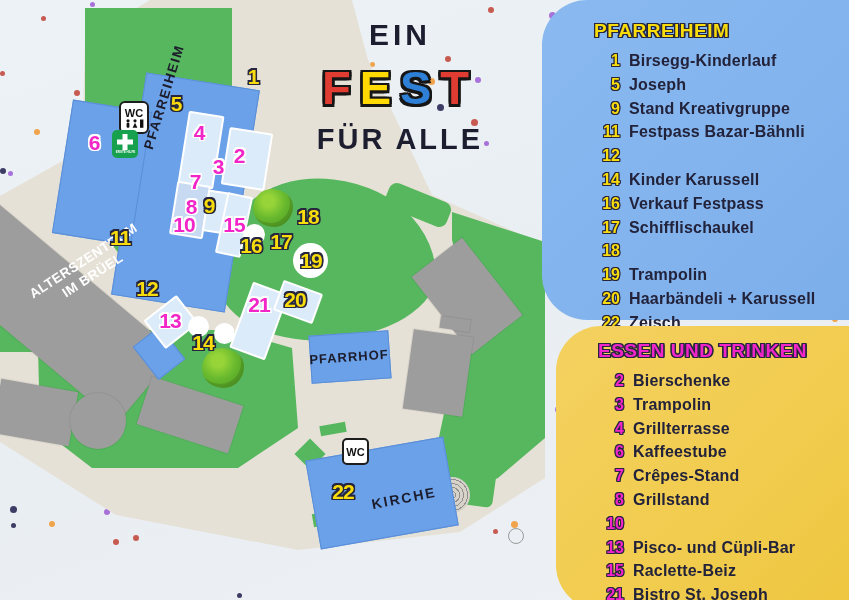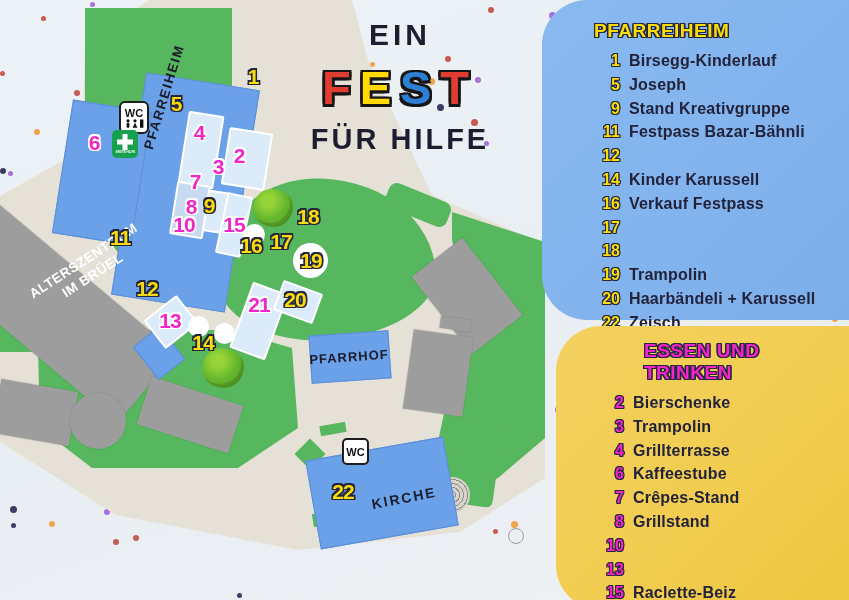--- a/index.html
+++ b/index.html
@@ -117,21 +117,21 @@
     border-top-left-radius:45px;border-bottom-left-radius:45px;padding:20px 10px 0 52px;}
   #panel-food{left:556px;top:326px;width:293px;height:284px;
     background:linear-gradient(135deg,#f4d160 0%,#f1cc4e 60%,#eec63f 100%);
     border-top-left-radius:45px;border-bottom-left-radius:45px;padding:14px 6px 0 42px;}
   .panel-head{font-size:19px;font-weight:bold;letter-spacing:.5px;margin-bottom:10px;}
   .head-attr{color:var(--ycol);
     text-shadow:-1.3px -1.3px 0 var(--navy),1.3px -1.3px 0 var(--navy),-1.3px 1.3px 0 var(--navy),
       1.3px 1.3px 0 var(--navy),-1.3px 0 0 var(--navy),1.3px 0 0 var(--navy),0 -1.3px 0 var(--navy),0 1.3px 0 var(--navy);}
   .head-food{color:var(--mcol);
     text-shadow:-1.3px -1.3px 0 var(--navy),1.3px -1.3px 0 var(--navy),-1.3px 1.3px 0 var(--navy),
-      1.3px 1.3px 0 var(--navy),-1.3px 0 0 var(--navy),1.3px 0 0 var(--navy),0 -1.3px 0 var(--navy),0 1.3px 0 var(--navy);margin-left:46px;}
+      1.3px 1.3px 0 var(--navy),-1.3px 0 0 var(--navy),1.3px 0 0 var(--navy),0 -1.3px 0 var(--navy),0 1.3px 0 var(--navy);}
   .legend-list{display:flex;flex-direction:column;gap:5.8px;}
   .legend-item{display:flex;align-items:baseline;font-size:16px;font-weight:bold;color:#22223a;}
   .legend-num{width:26px;text-align:right;margin-right:9px;flex:none;font-size:16px;
     text-shadow:-1px -1px 0 var(--navy),1px -1px 0 var(--navy),-1px 1px 0 var(--navy),
       1px 1px 0 var(--navy),-1px 0 0 var(--navy),1px 0 0 var(--navy),0 -1px 0 var(--navy),0 1px 0 var(--navy);}
   .legend-num.attraction{color:var(--ycol);}
   .legend-num.food{color:var(--mcol);}
   .legend-label{letter-spacing:.2px;}
 </style>
 </head>
@@ -371,21 +371,21 @@
         <div class="marker attraction" style="left: 295px; top: 299px;">20</div>
         <div class="marker attraction" style="left: 343px; top: 491px;">22</div>
       </div>
   </div>
 
   <div id="title">
     <div class="t-ein">EIN</div>
     <div class="t-fest">
       <span style="color: rgb(224, 60, 49);">F</span><span style="color: rgb(255, 217, 0);">E</span><span style="color: rgb(46, 127, 214);">S</span><span style="color: rgb(224, 60, 49);">T</span>
     </div>
-    <div class="t-fur">FÜR HILFE</div>
+    <div class="t-fur">FÜR ALLE</div>
   </div>
 
   <div id="panel-attr" class="panel">
     <div class="panel-head head-attr">PFARREIHEIM</div>
     <div class="legend-list">
         <div class="legend-item">
           <span class="legend-num attraction">1</span>
           <span class="legend-label">Birsegg-Kinderlauf</span>
         </div>
         <div class="legend-item">
@@ -406,20 +406,21 @@
         <div class="legend-item">
           <span class="legend-num attraction">14</span>
           <span class="legend-label">Kinder Karussell</span>
         </div>
         <div class="legend-item">
           <span class="legend-num attraction">16</span>
           <span class="legend-label">Verkauf Festpass</span>
         </div>
         <div class="legend-item">
           <span class="legend-num attraction">17</span>
+          <span class="legend-label">Schifflischaukel</span>
         </div>
         <div class="legend-item">
           <span class="legend-num attraction">18</span>
         </div>
         <div class="legend-item">
           <span class="legend-num attraction">19</span>
           <span class="legend-label">Trampolin</span>
         </div>
         <div class="legend-item">
           <span class="legend-num attraction">20</span>
@@ -457,20 +458,21 @@
         </div>
         <div class="legend-item">
           <span class="legend-num food">8</span>
           <span class="legend-label">Grillstand</span>
         </div>
         <div class="legend-item">
           <span class="legend-num food">10</span>
         </div>
         <div class="legend-item">
           <span class="legend-num food">13</span>
+          <span class="legend-label">Pisco- und Cüpli-Bar</span>
         </div>
         <div class="legend-item">
           <span class="legend-num food">15</span>
           <span class="legend-label">Raclette-Beiz</span>
         </div>
         <div class="legend-item">
           <span class="legend-num food">21</span>
           <span class="legend-label">Bistro St. Joseph</span>
         </div>
       </div>

